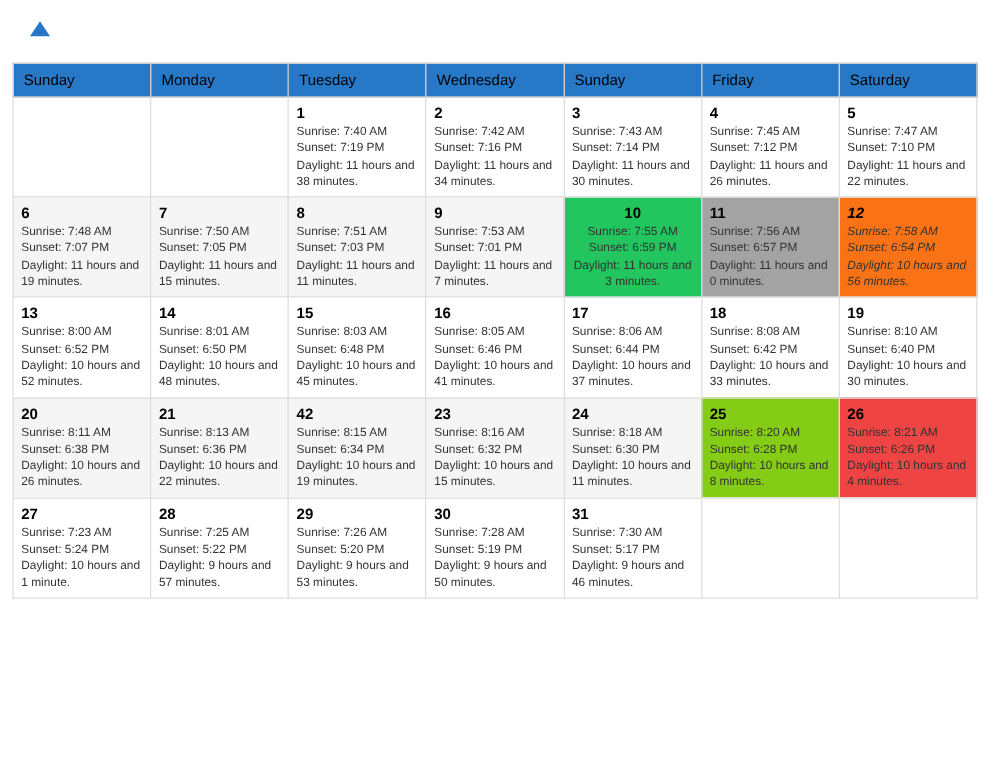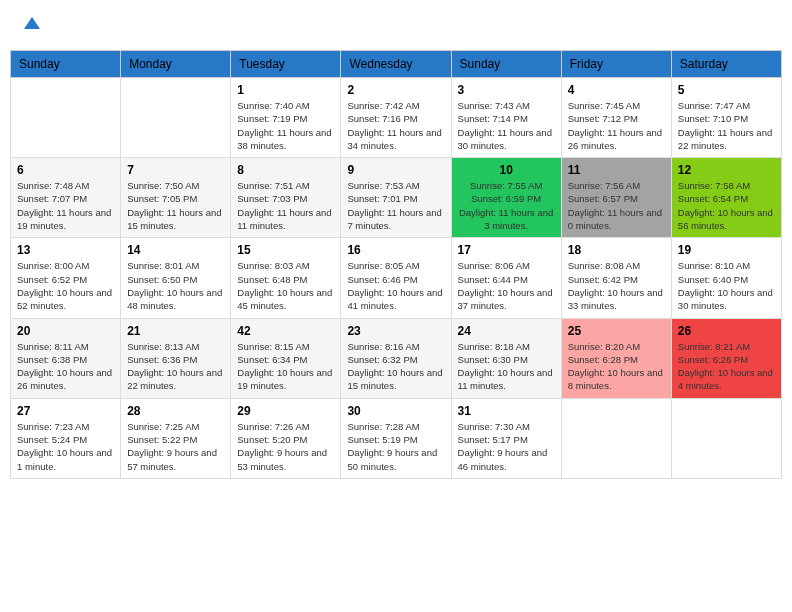--- a/index.html
+++ b/index.html
@@ -153,21 +153,21 @@
           <div class="day-info">Sunrise: 7:53 AM<br>Sunset: 7:01 PM<br>Daylight: 11 hours and 7 minutes.</div>
         </td>
         <td style="background-color: #22c55e; text-align: center;">
           <span class="day-number">10</span>
           <div class="day-info">Sunrise: 7:55 AM<br>Sunset: 6:59 PM<br>Daylight: 11 hours and 3 minutes.</div>
         </td>
         <td style="background-color: #a3a3a3;">
           <span class="day-number">11</span>
           <div class="day-info">Sunrise: 7:56 AM<br>Sunset: 6:57 PM<br>Daylight: 11 hours and 0 minutes.</div>
         </td>
-        <td style="background-color: #84cc16;">
+        <td style="background-color: #f97316; font-style: italic;">
           <span class="day-number">12</span>
           <div class="day-info">Sunrise: 7:58 AM<br>Sunset: 6:54 PM<br>Daylight: 10 hours and 56 minutes.</div>
         </td>
       </tr>
       <tr>
         <td>
           <span class="day-number">13</span>
           <div class="day-info">Sunrise: 8:00 AM<br>Sunset: 6:52 PM<br>Daylight: 10 hours and 52 minutes.</div>
         </td>
         <td>
@@ -209,21 +209,21 @@
           <div class="day-info">Sunrise: 8:15 AM<br>Sunset: 6:34 PM<br>Daylight: 10 hours and 19 minutes.</div>
         </td>
         <td style="background-color: rgb(245, 245, 245);">
           <span class="day-number">23</span>
           <div class="day-info">Sunrise: 8:16 AM<br>Sunset: 6:32 PM<br>Daylight: 10 hours and 15 minutes.</div>
         </td>
         <td style="background-color: rgb(245, 245, 245);">
           <span class="day-number">24</span>
           <div class="day-info">Sunrise: 8:18 AM<br>Sunset: 6:30 PM<br>Daylight: 10 hours and 11 minutes.</div>
         </td>
-        <td style="background-color: #fca5a5;">
+        <td style="background-color: #84cc16;">
           <span class="day-number">25</span>
           <div class="day-info">Sunrise: 8:20 AM<br>Sunset: 6:28 PM<br>Daylight: 10 hours and 8 minutes.</div>
         </td>
         <td style="background-color: #ef4444;">
           <span class="day-number">26</span>
           <div class="day-info">Sunrise: 8:21 AM<br>Sunset: 6:26 PM<br>Daylight: 10 hours and 4 minutes.</div>
         </td>
       </tr>
       <tr>
         <td>

